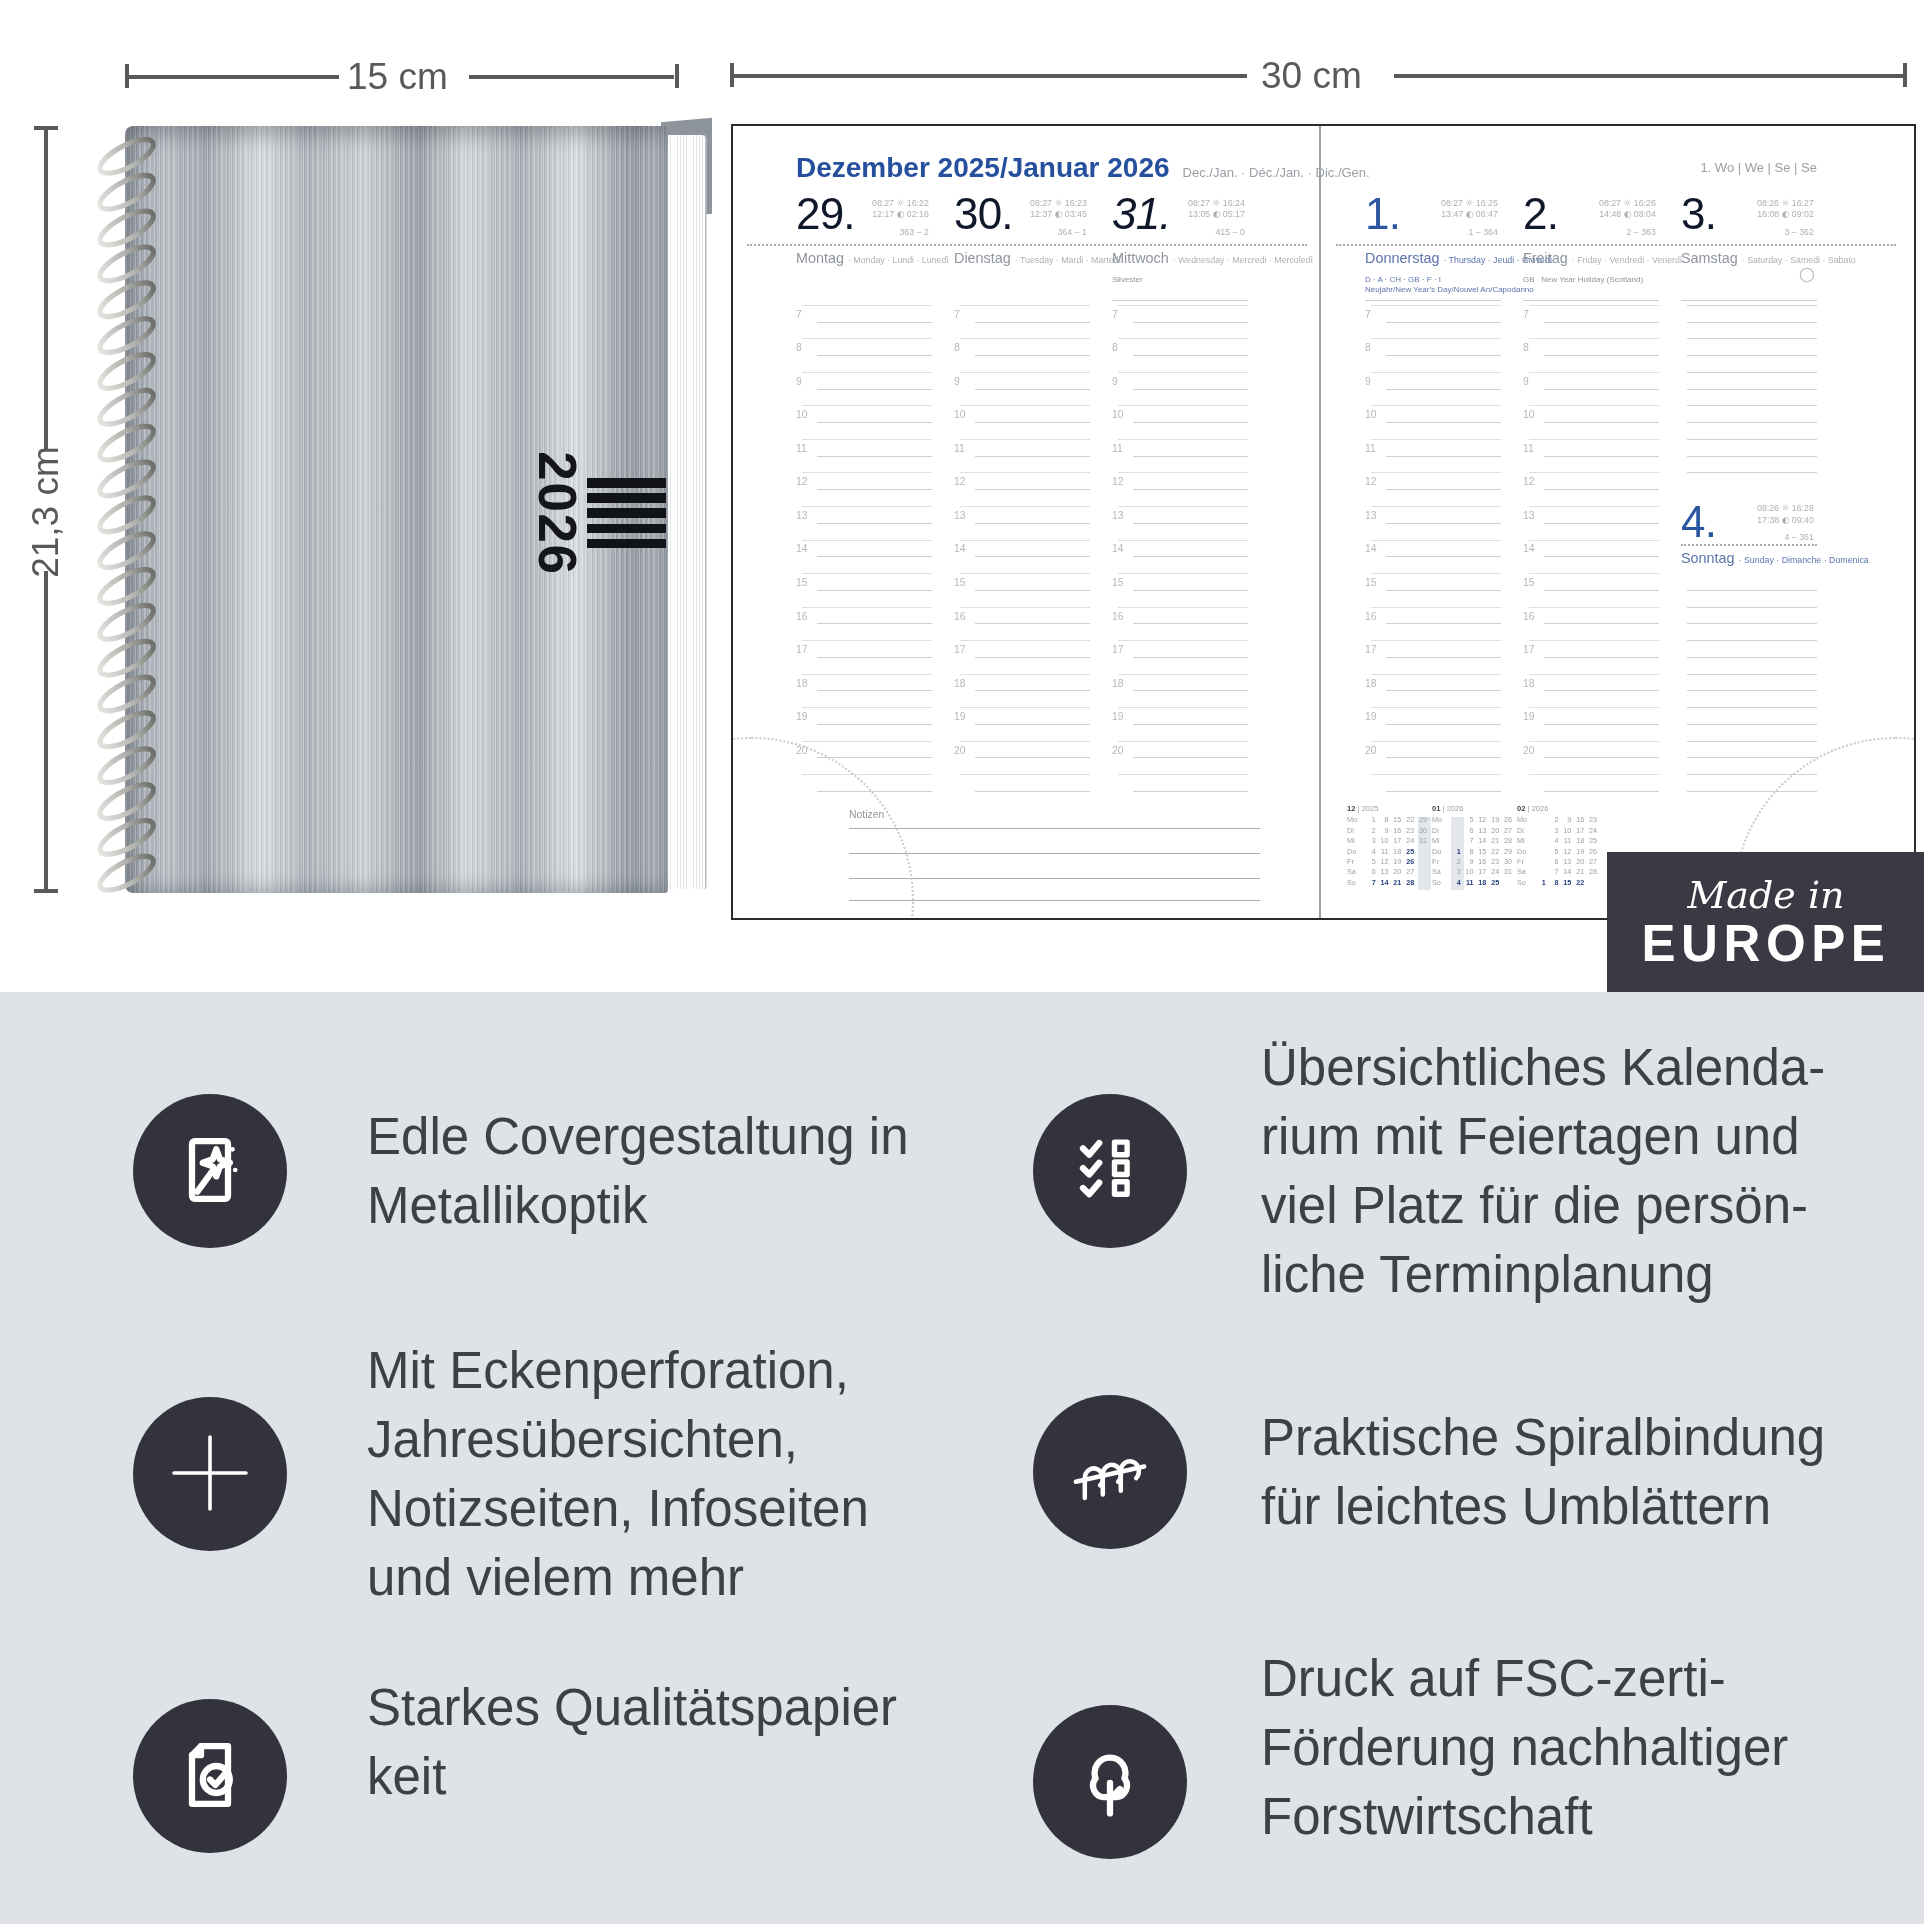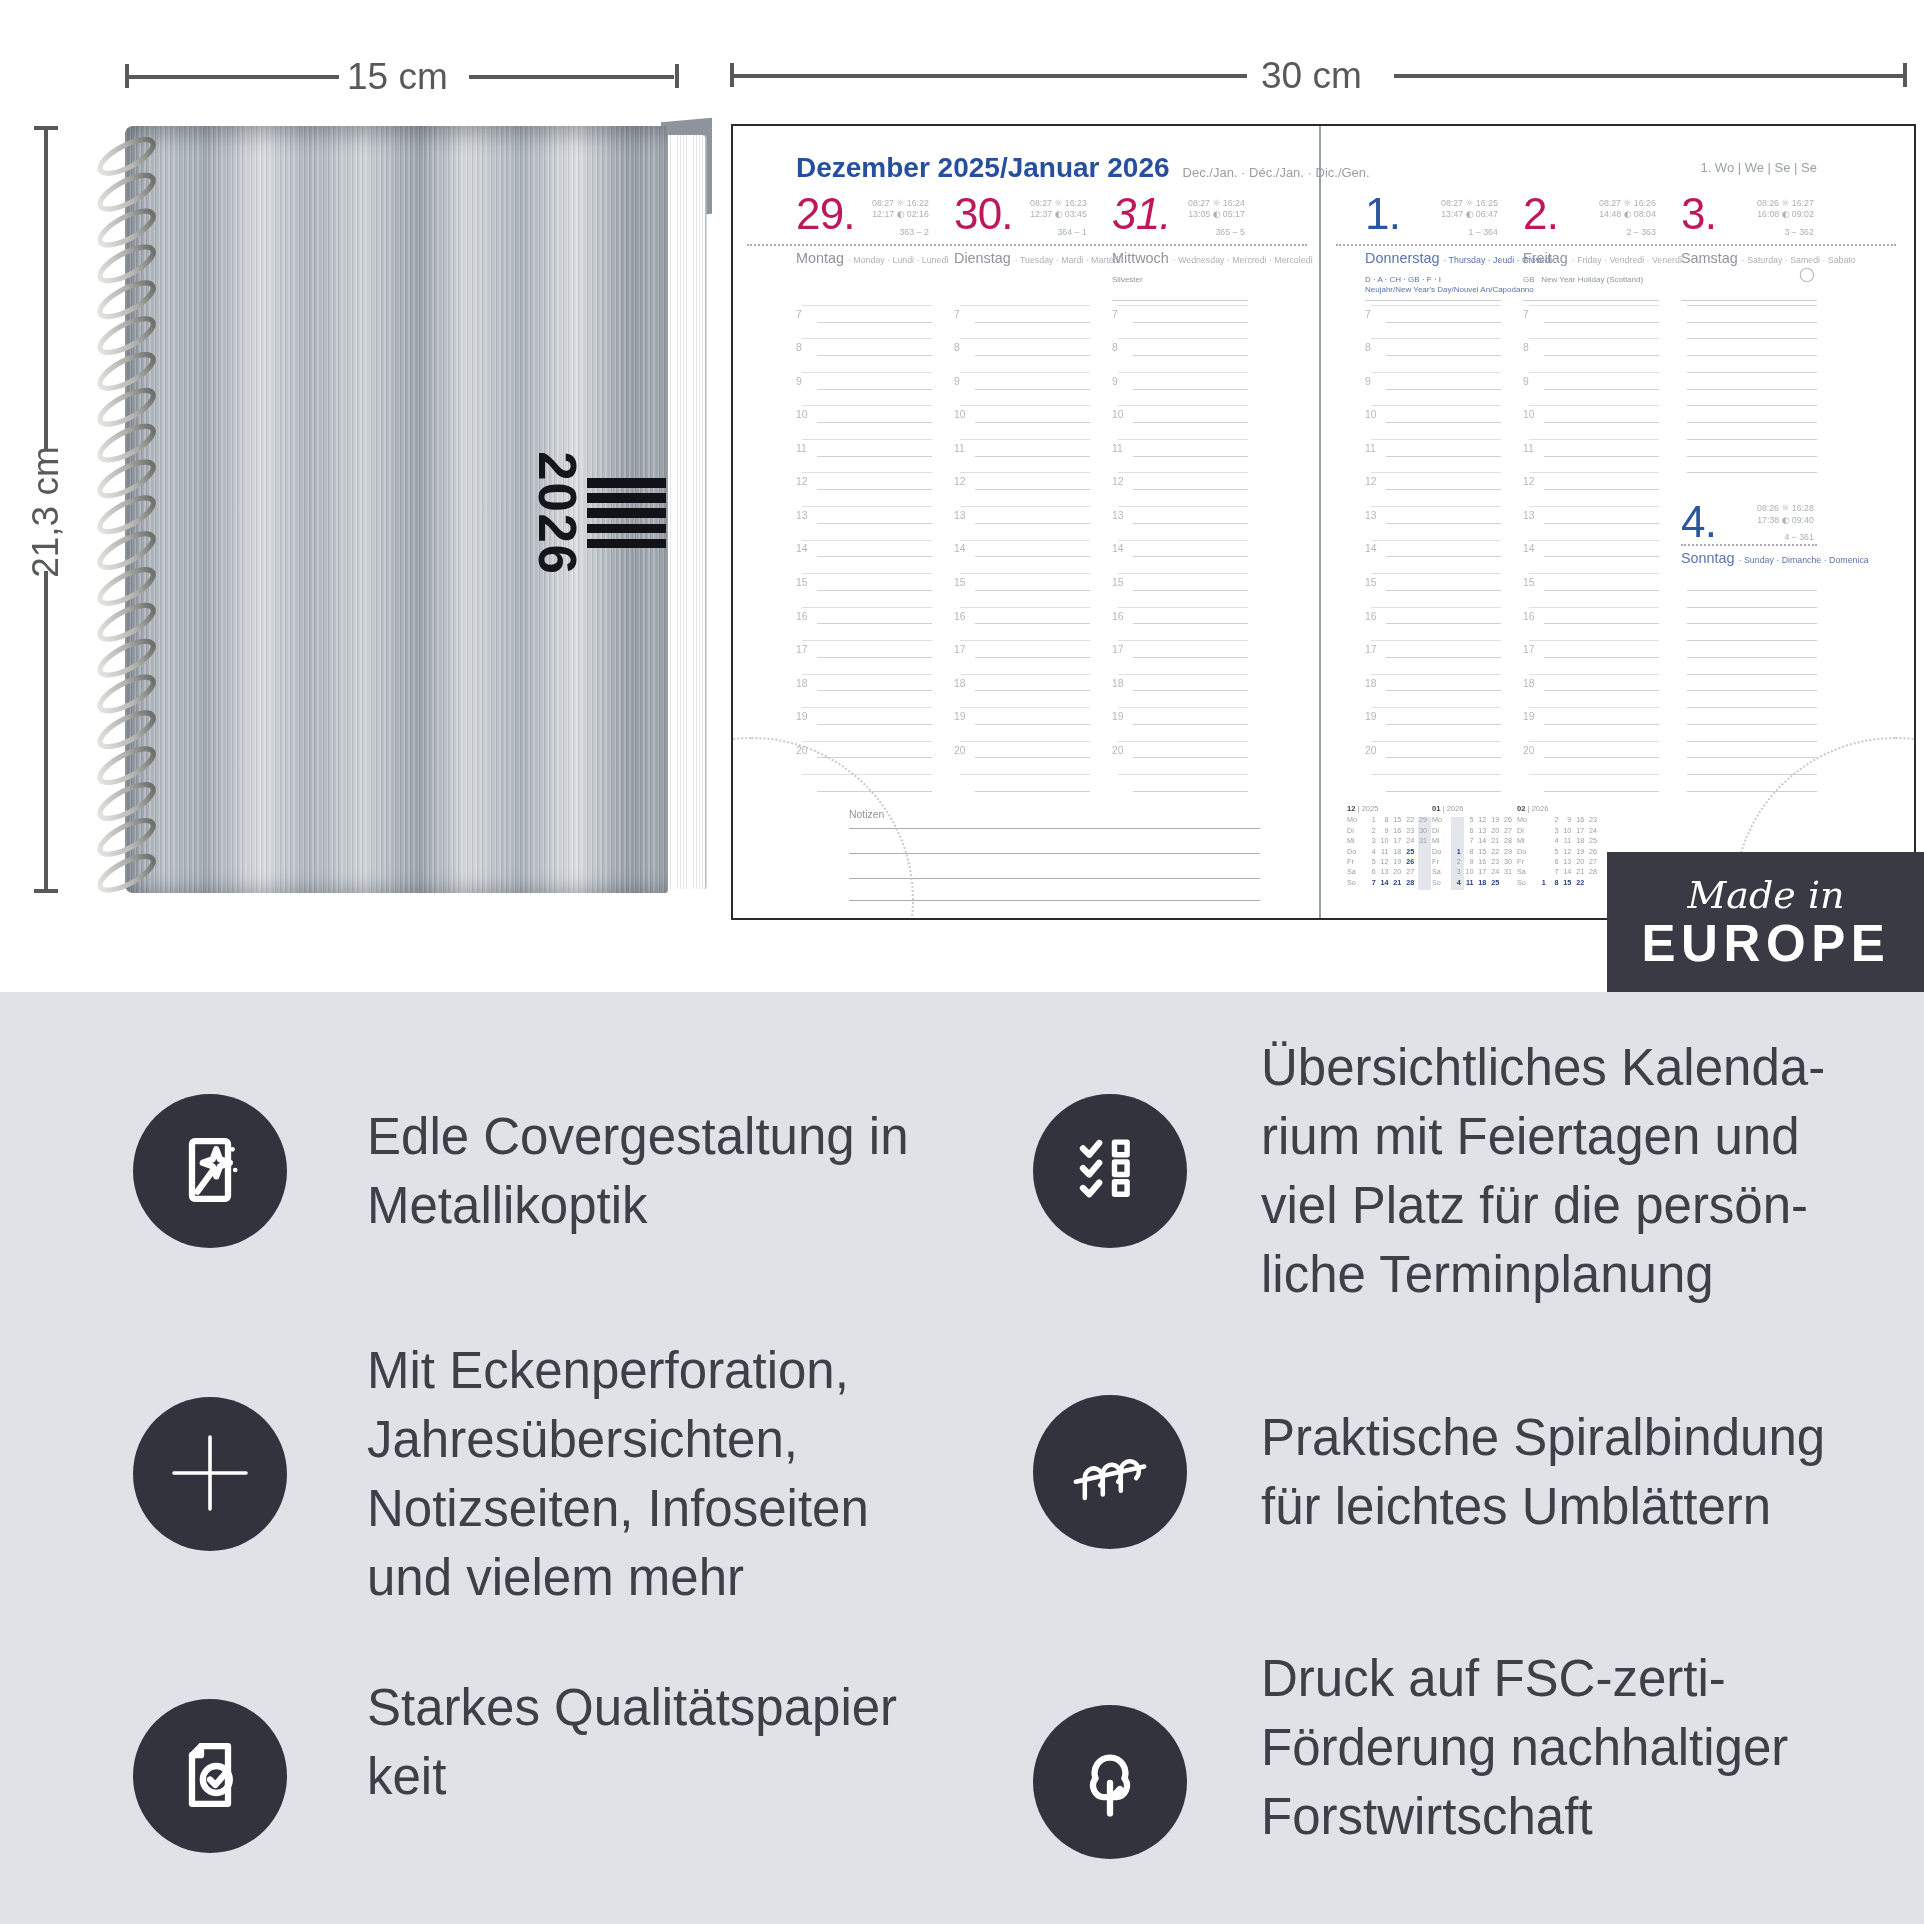--- a/index.html
+++ b/index.html
@@ -30,21 +30,21 @@
   .year-bar{width:79px;height:9.6px;background:#121316;margin-bottom:5.6px;}
 
   
   .spread{position:absolute;left:731px;top:124px;width:1181px;height:792px;background:#ffffff;border:2.4px solid #2b2b2e;overflow:hidden;}
   .page-divider{position:absolute;left:586px;top:0;width:1.6px;height:100%;background:#9aa0a5;}
   .cal-title{position:absolute;left:63px;top:26px;font-size:28px;font-weight:bold;color:#26509d;white-space:nowrap;}
   .cal-subtitle{font-size:13px;font-weight:normal;color:#9aa0a6;margin-left:13px;}
   .week-info{position:absolute;top:34px;right:97px;font-size:13px;color:#9aa0a6;}
   .dotline{position:absolute;top:118px;height:0;border-top:2.4px dotted #a9adb2;}
   .daycol{position:absolute;width:136px;top:0;height:792px;}
-  .daynum{position:absolute;top:63px;left:0;font-size:44px;color:#be185d;letter-spacing:-0.8px;}
+  .daynum{position:absolute;top:63px;left:0;font-size:44px;color:#0f172a;letter-spacing:-0.8px;}
   .daynum.accent{color:#2a55a0;}
   .dayinfo{position:absolute;top:72px;right:3.2px;text-align:right;font-size:8.8px;line-height:11.2px;color:#abb1b7;white-space:nowrap;}
   .dayinfo .glyph{font-family:"DejaVu Sans",sans-serif;font-size:8.8px;}
   .doy{position:absolute;top:101px;right:3.2px;font-size:8.8px;color:#abb1b7;}
   .dayname{position:absolute;top:124px;left:0;font-size:14.4px;color:#8f959c;white-space:nowrap;}
   .dayname .intl{font-size:8.8px;color:#abb1b7;}
   .dayname.accent,.dayname.accent .intl{color:#5b74ab;}
   .holiday{position:absolute;top:149px;left:0;width:136px;height:25px;font-size:8px;line-height:9.6px;color:#8f959c;white-space:pre;}
   .holiday.underlined{border-bottom:0.8px solid #c9ccd0;}
   .holiday.accent{color:#5b74ab;}
@@ -255,21 +255,21 @@
           <div class="hournum" style="top: 585px; left: 0px;">19</div>
           <div class="gridline half" style="top: 615px; left: 6.4px; width: 130px;"></div>
           <div class="gridline" style="top: 631px; left: 21px; width: 115px;"></div>
           <div class="hournum" style="top: 619px; left: 0px;">20</div>
           <div class="gridline half" style="top: 648px; left: 6.4px; width: 130px;"></div>
           <div class="gridline" style="top: 665px; left: 21px; width: 115px;"></div>
         </div>
         <div class="daycol" style="left: 379px;">
           <div class="daynum" style="top: 63px; font-style: italic;">31.</div>
           <div class="dayinfo" style="top: 72px;">08:27 <span class="glyph">☼</span> 16:24<br>13:05 <span class="glyph">◐</span> 05:17</div>
-          <div class="doy" style="top: 101px;">365 – 5</div>
+          <div class="doy" style="top: 101px;">415 – 0</div>
           <div class="dayname" style="top: 124px;">Mittwoch <span class="intl">· Wednesday · Mercredi · Mercoledì</span></div>
           <div class="holiday underlined">Silvester</div>
           <div class="gridline half" style="top: 179px; left: 6.4px; width: 130px;"></div>
           <div class="gridline" style="top: 196px; left: 21px; width: 115px;"></div>
           <div class="hournum" style="top: 183px; left: 0px;">7</div>
           <div class="gridline half" style="top: 212px; left: 6.4px; width: 130px;"></div>
           <div class="gridline" style="top: 229px; left: 21px; width: 115px;"></div>
           <div class="hournum" style="top: 216px; left: 0px;">8</div>
           <div class="gridline half" style="top: 246px; left: 6.4px; width: 130px;"></div>
           <div class="gridline" style="top: 263px; left: 21px; width: 115px;"></div>

